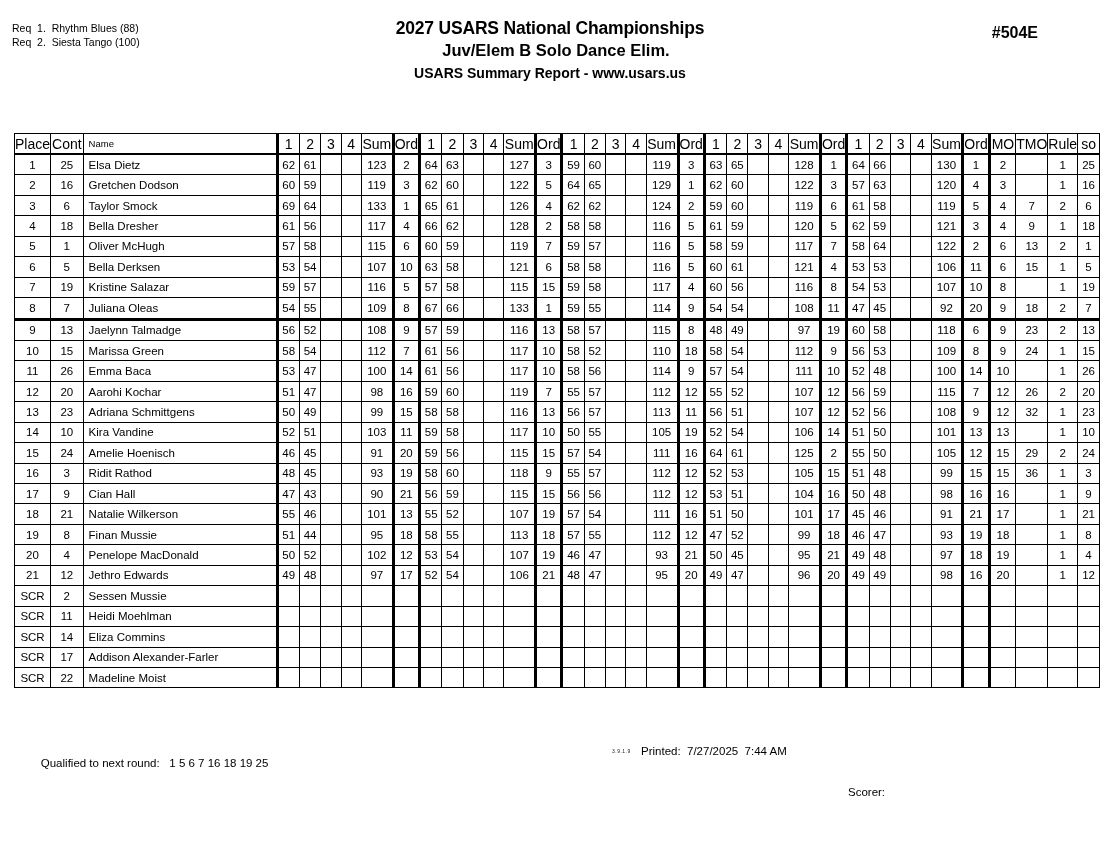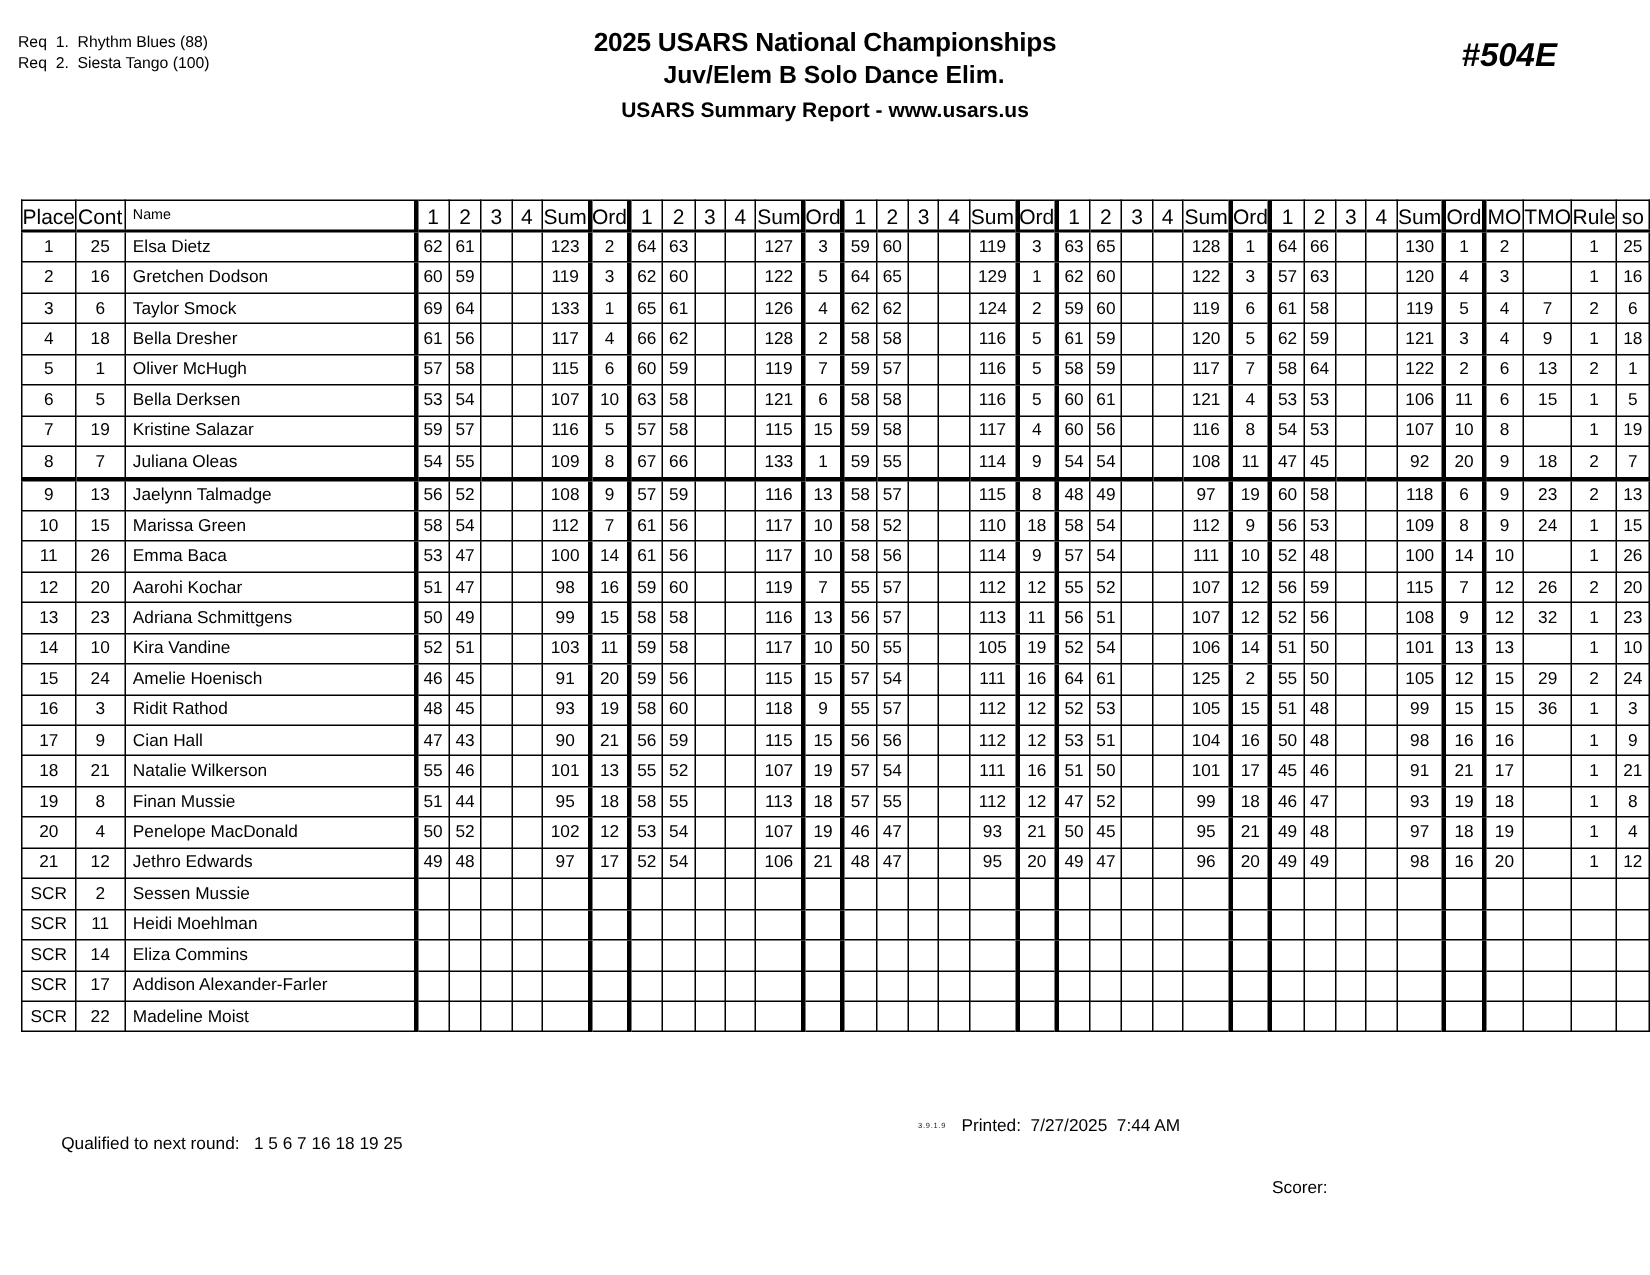--- a/index.html
+++ b/index.html
@@ -52,23 +52,22 @@
   }
   #title-report {
     font-size: 14px;
     line-height: 22px;
     font-weight: bold;
   }
   #event-number {
     position: absolute;
     right: 62px;
     top: 24px;
-    font-size: 22px;
+    font-size: 16px;
     font-weight: bold;
-    font-style: italic;
   }
 
   
   #grid {
     position: absolute;
     left: 14px;
     top: 133px;
     border-collapse: collapse;
     table-layout: fixed;
     font-size: 11px;
@@ -134,21 +133,21 @@
 </style>
 </head>
 <body>
 
 <div id="reqs">
   <div class="req-line">Req  1.  Rhythm Blues (88)</div>
   <div class="req-line">Req  2.  Siesta Tango (100)</div>
 </div>
 
 <div id="titleblock">
-  <div id="title-main">2025 USARS National Championships</div>
+  <div id="title-main">2027 USARS National Championships</div>
   <div id="title-event">Juv/Elem B Solo Dance Elim.</div>
   <div id="title-report">USARS Summary Report - www.usars.us</div>
 </div>
 <div id="event-number">#504E</div>
 
 <table id="grid">
   <thead>
     <tr class="hrow">
         <td class="c-place">Place</td>
         <td class="c-cont">Cont</td>

